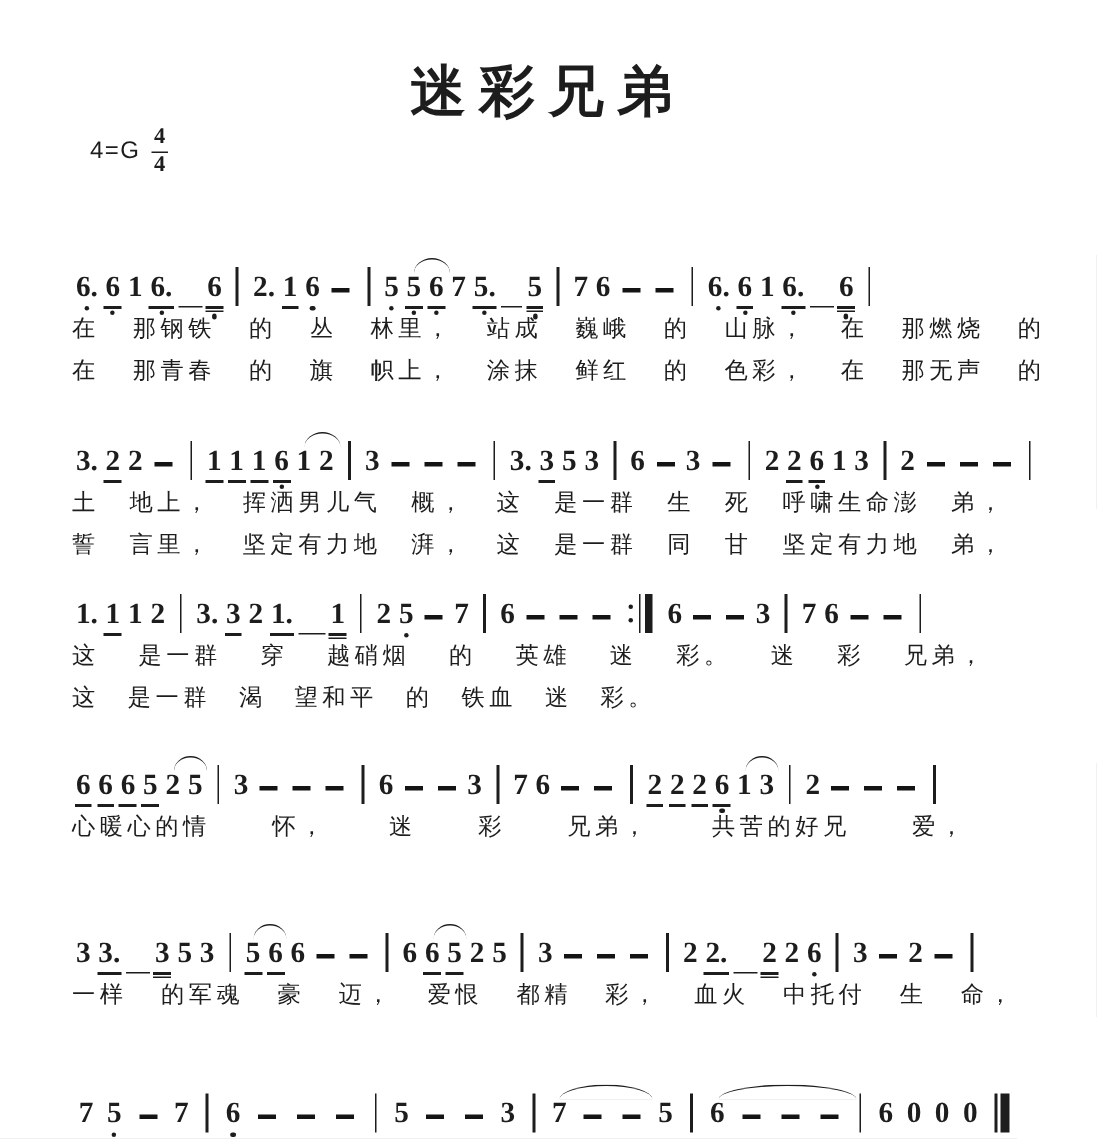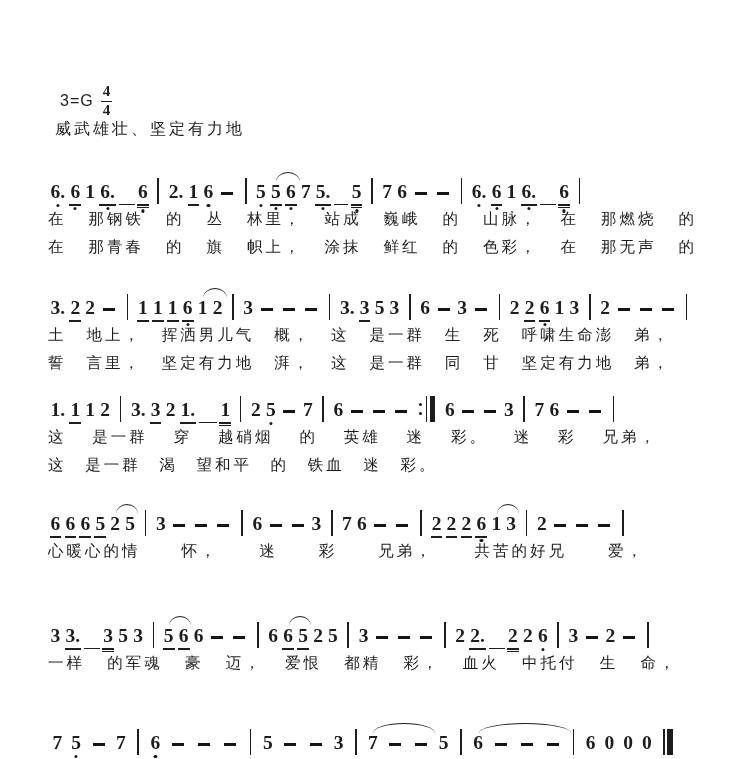--- a/index.html
+++ b/index.html
@@ -86,28 +86,28 @@
     display:flex;justify-content:space-between;
     font-size:15.5px;letter-spacing:1px;
     margin-top:7px;white-space:nowrap;
   }
   .lyr{display:inline-block;letter-spacing:3px;}
 </style>
 </head>
 <body>
 
 <div class="page">
+  <h1 class="title">迷彩兄弟</h1>
   <div class="keyrow">
-    <span class="key">3=G</span>
+    <span class="key">4=G</span>
     <span class="ts">
       <span class="top">4</span>
       <span class="bot">4</span>
     </span>
   </div>
-  <div class="tempo">威武雄壮、坚定有力地</div>
   <div id="systems">
       <div class="system">
         <div class="notes-row">
           <span class="tk">6.<span class="lod" style="bottom: -5px;"></span></span>
           <span class="tk">6<span class="ul" style="bottom: -3.6px;"></span><span class="lod" style="bottom: -7.8px;"></span></span>
           <span class="tk">1</span>
           <span class="tk">6.<span class="ul" style="bottom: -3.6px;"></span><span class="lod" style="bottom: -7.8px;"></span></span>
           <span class="gapu" style="width: 16px;"></span>
           <span class="tk">6<span class="ul" style="bottom: -3.6px;"></span><span class="ul" style="bottom: -6.2px;"></span><span class="lod" style="bottom: -10.6px;"></span></span>
           <span class="bar"></span>

